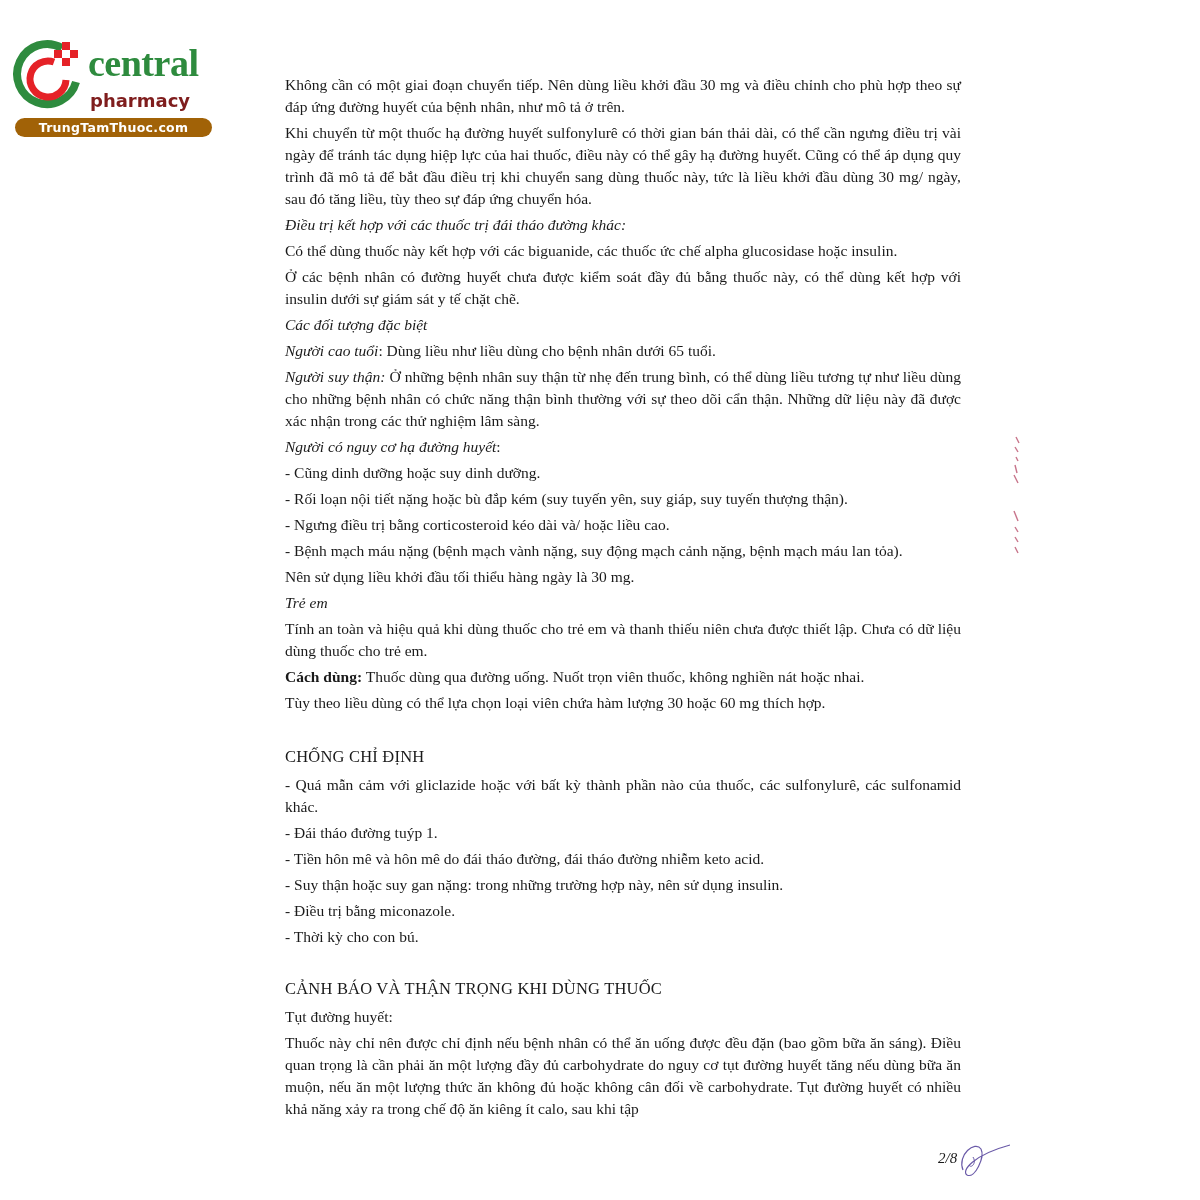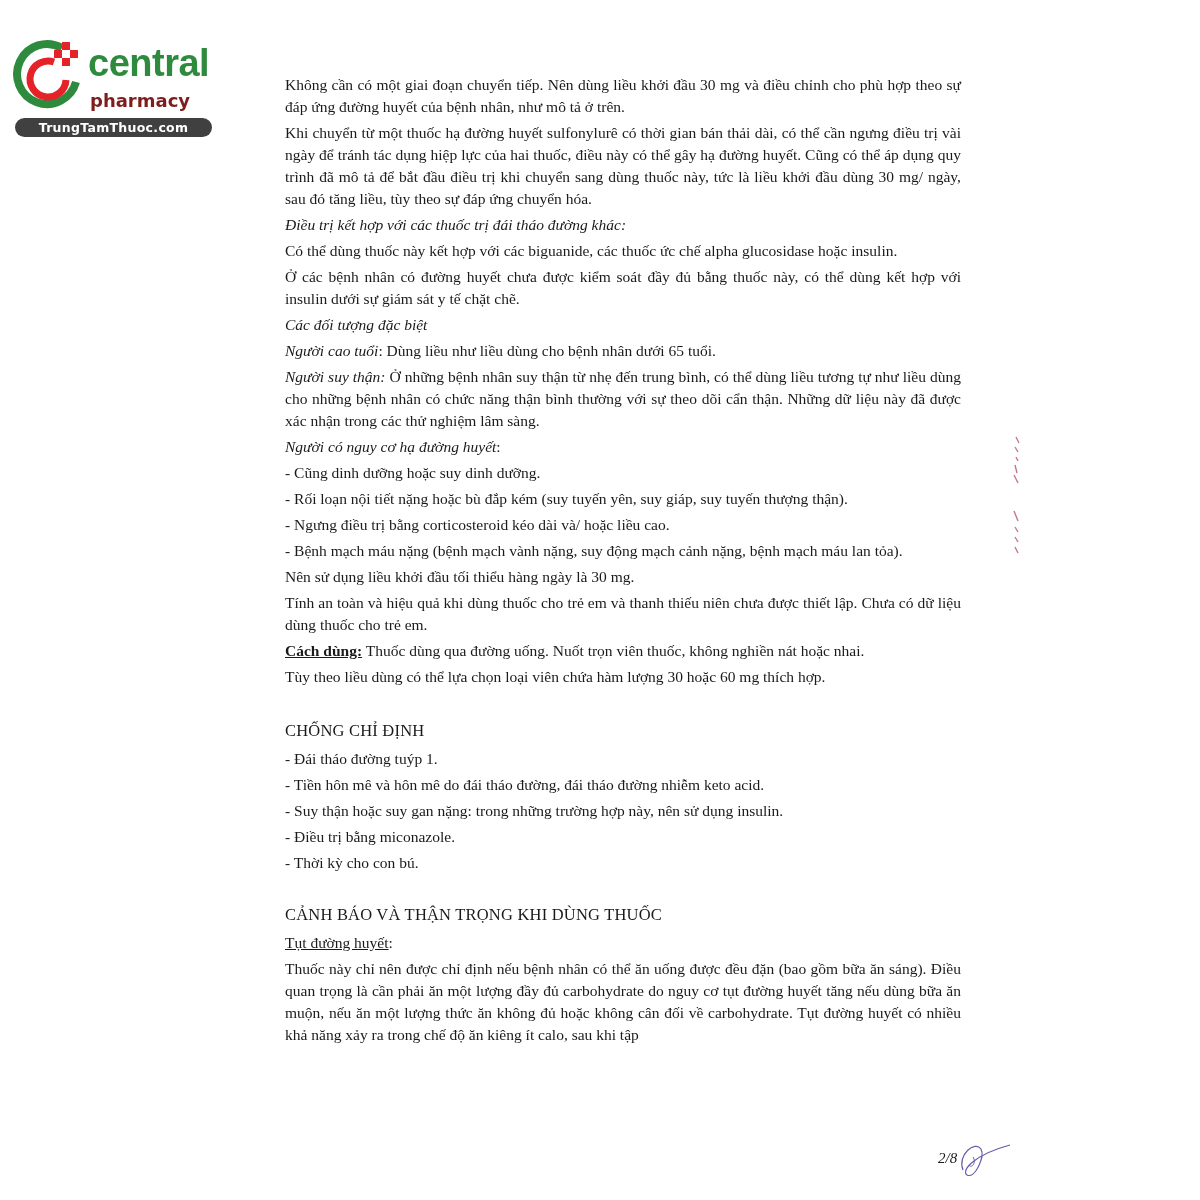--- a/index.html
+++ b/index.html
@@ -2,31 +2,31 @@
 <html><head>
 <meta charset="utf-8">
 <style>
   html, body { margin: 0; padding: 0; }
   body {
     width: 1200px; height: 1200px; background: #ffffff; position: relative; overflow: hidden;
     font-family: "Liberation Serif", "DejaVu Serif", serif; color: #1a1a1a;
   }
   .logo { position: absolute; left: 10px; top: 38px; width: 205px; height: 100px; }
   .logo-mark { position: absolute; left: 0; top: 0; width: 78px; height: 78px; }
-  .logo-word { position: absolute; left: 78px; top: 6px; font-family: Liberation Sans, sans-serif; font-weight: bold; color: #2e8b3e; font-size: 38px; letter-spacing: -0.5px; line-height: 1; }
+  .logo-word { position: absolute; left: 78px; top: 6px; font-family: Liberation Serif, serif; font-weight: bold; color: #2e8b3e; font-size: 38px; letter-spacing: -0.5px; line-height: 1; }
   .logo-sub { position: absolute; left: 80px; top: 52px; font-family: "DejaVu Sans", sans-serif; font-weight: bold; color: #7f1d1d; font-size: 18px; }
-  .logo-pill { position: absolute; left: 5px; top: 80px; width: 197px; height: 19px; border-radius: 10px; background: #404040; color: #fff; font-family: "DejaVu Sans", sans-serif; font-weight: bold; font-size: 12.5px; line-height: 19px; text-align: center; letter-spacing: 0.3px; }
+  .logo-pill { position: absolute; left: 5px; top: 80px; width: 197px; height: 19px; border-radius: 10px; background: #a16207; color: #fff; font-family: "DejaVu Sans", sans-serif; font-weight: bold; font-size: 12.5px; line-height: 19px; text-align: center; letter-spacing: 0.3px; }
 
   .page { position: absolute; left: 285px; top: 74px; width: 676px; font-size: 15.5px; line-height: 22px; }
   .p { margin: 0 0 4px 0; text-align: justify; }
   .i { font-style: italic; }
   .h { font-weight: normal; font-size: 16.5px; margin: 0 0 6px 0; letter-spacing: 0.2px; }
   .gap1 { height: 28px; }
   .gap2 { height: 26px; }
-  .ul { text-decoration: underline; }
+  .ul { }
   .b { font-weight: bold; }
 
   .pagenum { position: absolute; left: 938px; top: 1150px; font-size: 15px; font-style: italic; }
   .sig { position: absolute; left: 955px; top: 1135px; width: 60px; height: 50px; }
   .marks { position: absolute; left: 1010px; top: 435px; width: 20px; height: 130px; }
 </style>
 </head>
 <body>
 
 <div class="logo">
@@ -51,26 +51,28 @@
   <p class="p">Ở các bệnh nhân có đường huyết chưa được kiểm soát đầy đủ bằng thuốc này, có thể dùng kết hợp với insulin dưới sự giám sát y tế chặt chẽ.</p>
   <p class="p i">Các đối tượng đặc biệt</p>
   <p class="p"><span class="i">Người cao tuổi</span><span>: Dùng liều như liều dùng cho bệnh nhân dưới 65 tuổi.</span></p>
   <p class="p"><span class="i">Người suy thận:</span><span> Ở những bệnh nhân suy thận từ nhẹ đến trung bình, có thể dùng liều tương tự như liều dùng cho những bệnh nhân có chức năng thận bình thường với sự theo dõi cẩn thận. Những dữ liệu này đã được xác nhận trong các thử nghiệm lâm sàng.</span></p>
   <p class="p"><span class="i">Người có nguy cơ hạ đường huyết</span><span>:</span></p>
   <p class="p">- Cũng dinh dưỡng hoặc suy dinh dưỡng.</p>
   <p class="p">- Rối loạn nội tiết nặng hoặc bù đắp kém (suy tuyến yên, suy giáp, suy tuyến thượng thận).</p>
   <p class="p">- Ngưng điều trị bằng corticosteroid kéo dài và/ hoặc liều cao.</p>
   <p class="p">- Bệnh mạch máu nặng (bệnh mạch vành nặng, suy động mạch cảnh nặng, bệnh mạch máu lan tỏa).</p>
   <p class="p">Nên sử dụng liều khởi đầu tối thiểu hàng ngày là 30 mg.</p>
+  <p class="p i">Trẻ em</p>
   <p class="p">Tính an toàn và hiệu quả khi dùng thuốc cho trẻ em và thanh thiếu niên chưa được thiết lập. Chưa có dữ liệu dùng thuốc cho trẻ em.</p>
   <p class="p"><span class="b ul">Cách dùng:</span><span> Thuốc dùng qua đường uống. Nuốt trọn viên thuốc, không nghiền nát hoặc nhai.</span></p>
   <p class="p">Tùy theo liều dùng có thể lựa chọn loại viên chứa hàm lượng 30 hoặc 60 mg thích hợp.</p>
 
   <div class="gap1"></div>
   <h2 class="h">CHỐNG CHỈ ĐỊNH</h2>
+  <p class="p">- Quá mẫn cảm với gliclazide hoặc với bất kỳ thành phần nào của thuốc, các sulfonylurê, các sulfonamid khác.</p>
   <p class="p">- Đái tháo đường tuýp 1.</p>
   <p class="p">- Tiền hôn mê và hôn mê do đái tháo đường, đái tháo đường nhiễm keto acid.</p>
   <p class="p">- Suy thận hoặc suy gan nặng: trong những trường hợp này, nên sử dụng insulin.</p>
   <p class="p">- Điều trị bằng miconazole.</p>
   <p class="p">- Thời kỳ cho con bú.</p>
 
   <div class="gap2"></div>
   <h2 class="h">CẢNH BÁO VÀ THẬN TRỌNG KHI DÙNG THUỐC</h2>
   <p class="p"><span class="ul">Tụt đường huyết</span><span>:</span></p>
   <p class="p">Thuốc này chỉ nên được chỉ định nếu bệnh nhân có thể ăn uống được đều đặn (bao gồm bữa ăn sáng). Điều quan trọng là cần phải ăn một lượng đầy đủ carbohydrate do nguy cơ tụt đường huyết tăng nếu dùng bữa ăn muộn, nếu ăn một lượng thức ăn không đủ hoặc không cân đối về carbohydrate. Tụt đường huyết có nhiều khả năng xảy ra trong chế độ ăn kiêng ít calo, sau khi tập</p>

